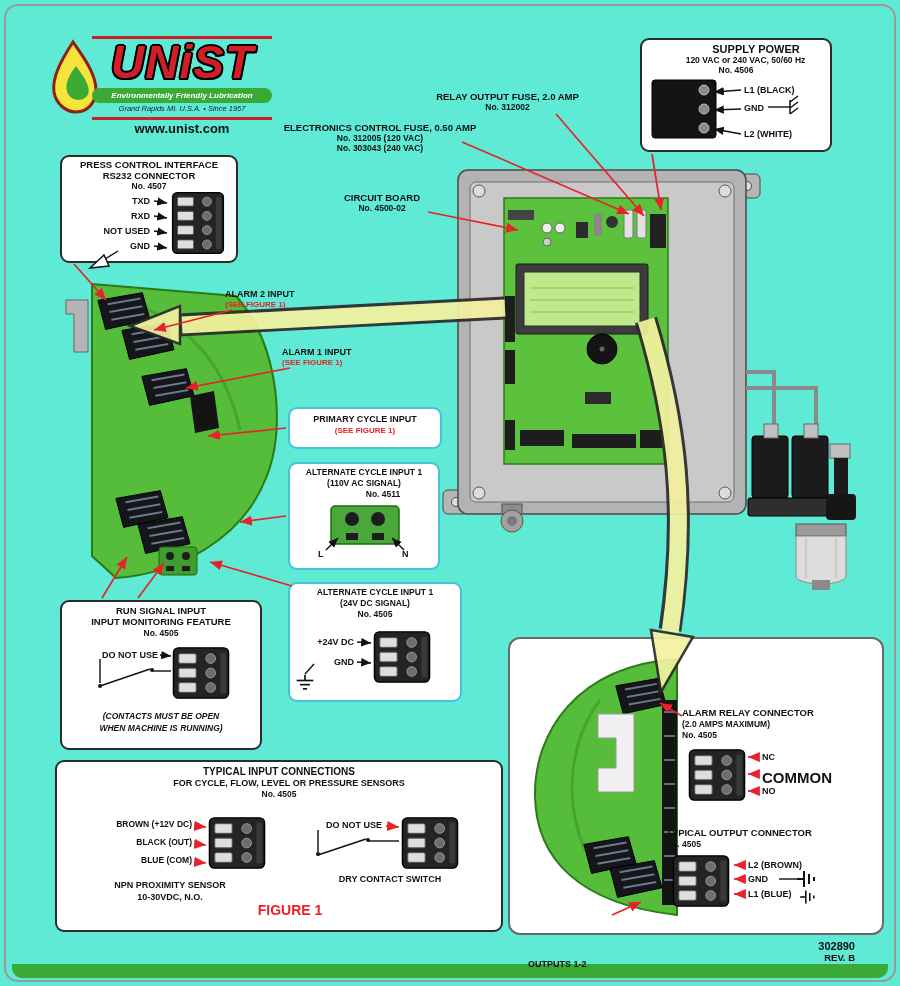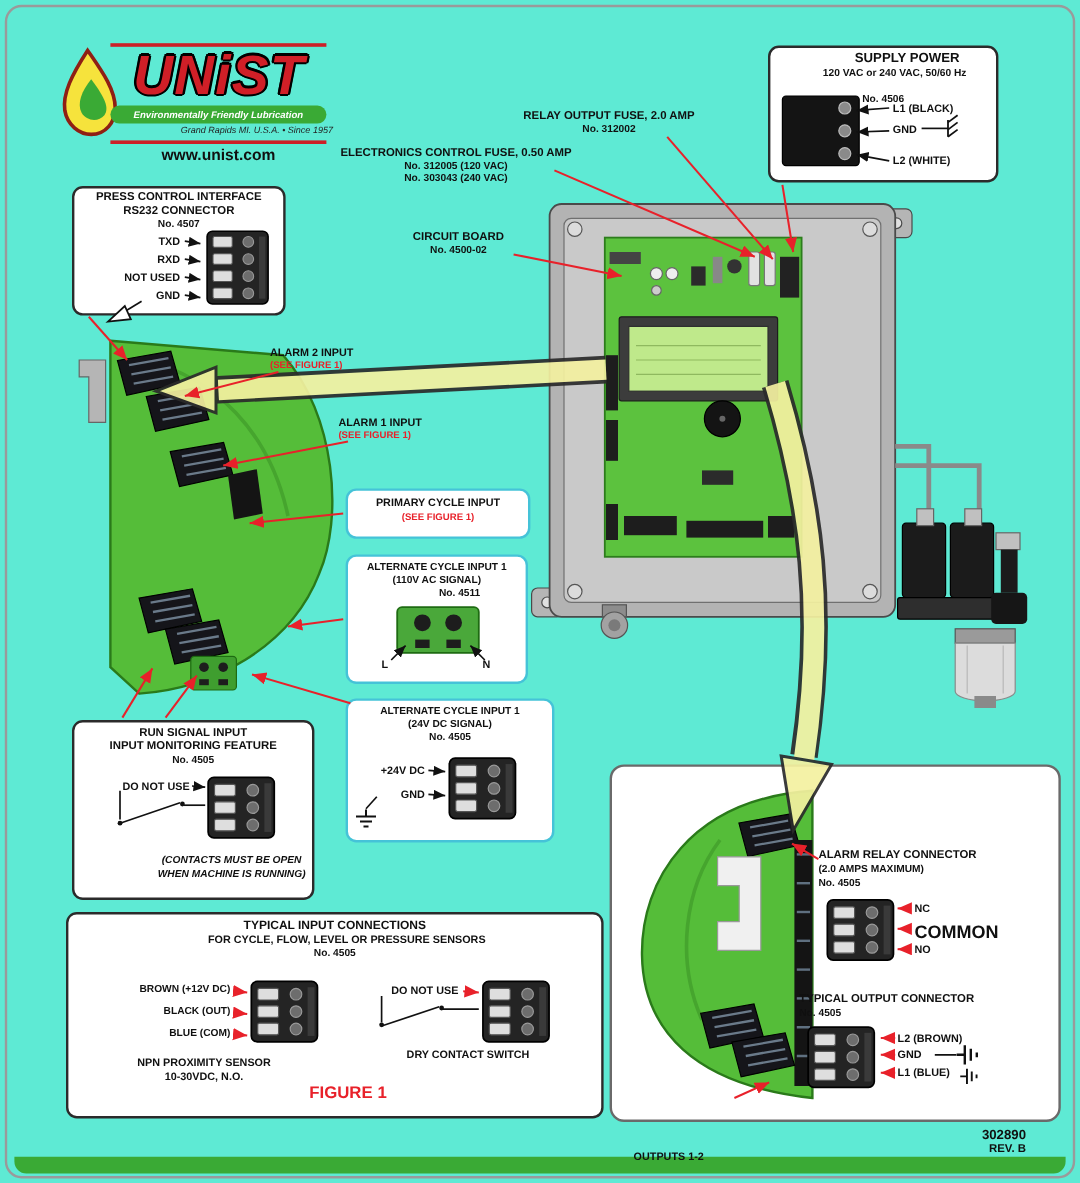--- a/index.html
+++ b/index.html
@@ -8,21 +8,21 @@
   #page { position:relative; width:900px; height:986px; background:#5eead4; overflow:hidden; }
   #page-frame { position:absolute; inset:4px; border:2px solid #9a9a9a; border-radius:14px; pointer-events:none; z-index:4; }
   .box { position:absolute; background:#ffffff; border:2px solid #2b2b2b; border-radius:9px; z-index:1; }
   .box.cyan { border-color:#45c3d8; }
   .box.thin { border-color:#6a6a6a; border-radius:12px; }
   #art { position:absolute; left:0; top:0; z-index:2; }
   .txt { position:absolute; z-index:3; color:#101010; line-height:1.15; white-space:nowrap; }
   .c { text-align:center; } .r { text-align:right; }
   .b { font-weight:bold; }
   .red { color:#e8212a; }
-  .i { font-style:italic;margin-left:32px; }
+  .i { font-style:italic; }
   #brand {
     font-size:46px; font-weight:bold; font-style:italic; letter-spacing:1px;
     color:#d01f27; text-align:center;
     text-shadow:2px 0 0 #000,-2px 0 0 #000,0 2px 0 #000,0 -2px 0 #000,
                 1.5px 1.5px 0 #000,-1.5px -1.5px 0 #000,1.5px -1.5px 0 #000,-1.5px 1.5px 0 #000;
   }
   .rule { position:absolute; background:#cc2027; z-index:3; }
   #banner { position:absolute; background:#3aaa35; border-radius:8px; color:#fff;
             font-size:8px; font-weight:bold; font-style:italic; text-align:center; line-height:15px; z-index:3; }
   #green-bar { position:absolute; left:12px; top:964px; width:876px; height:14px;
@@ -299,21 +299,21 @@
 
   <div class="rule" style="left:92px;top:36px;width:180px;height:3px;"></div>
   <div id="brand" class="txt" style="left:90px;top:36px;width:185px;">UNiST</div>
   <div id="banner" style="left:92px;top:88px;width:180px;height:15px;">Environmentally Friendly Lubrication</div>
   <div class="txt c i" style="left:92px;top:105px;width:180px;font-size:7.5px;color:#222;">Grand Rapids MI.  U.S.A.  •  Since 1957</div>
   <div class="rule" style="left:92px;top:117px;width:180px;height:3px;"></div>
   <div class="txt c b" style="left:92px;top:122px;width:180px;font-size:13px;">www.unist.com</div>
 
   <div class="txt c b" style="left:640px;top:43px;width:192px;font-size:11px;margin-left:20px;">SUPPLY POWER</div>
   <div class="txt c b" style="left:640px;top:56px;width:211px;font-size:8.5px;">120 VAC or 240 VAC, 50/60 Hz</div>
-  <div class="txt c b" style="left:640px;top:66px;width:192px;font-size:8.5px;margin-top:12px;">No. 4506</div>
+  <div class="txt c b" style="left:640px;top:66px;width:192px;font-size:8.5px;">No. 4506</div>
   <div class="txt b" style="left:744px;top:85px;width:85px;font-size:9px;">L1 (BLACK)</div>
   <div class="txt b" style="left:744px;top:103px;width:40px;font-size:9px;">GND</div>
   <div class="txt b" style="left:744px;top:129px;width:85px;font-size:9px;">L2 (WHITE)</div>
 
   <div class="txt c b" style="left:420px;top:92px;width:175px;font-size:9.5px;">RELAY OUTPUT FUSE, 2.0 AMP</div>
   <div class="txt c b" style="left:420px;top:103px;width:175px;font-size:8.5px;">No. 312002</div>
   <div class="txt c b" style="left:270px;top:123px;width:220px;font-size:9.5px;">ELECTRONICS CONTROL FUSE, 0.50 AMP</div>
   <div class="txt c b" style="left:270px;top:134px;width:220px;font-size:8.5px;">No. 312005 (120 VAC)</div>
   <div class="txt c b" style="left:270px;top:144px;width:220px;font-size:8.5px;">No. 303043 (240 VAC)</div>
   <div class="txt c b" style="left:328px;top:193px;width:108px;font-size:9.5px;">CIRCUIT BOARD</div>

